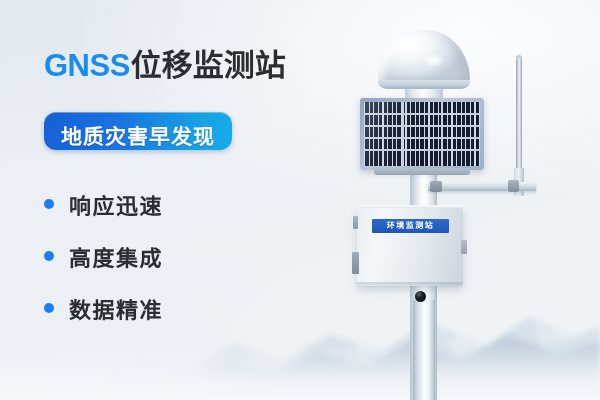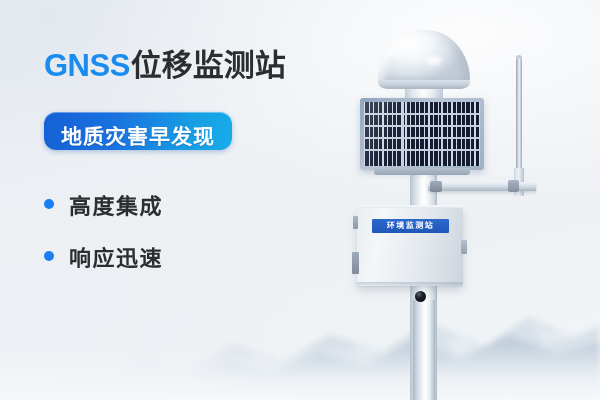--- a/index.html
+++ b/index.html
@@ -467,22 +467,26 @@
       <span class="gnss">GNSS</span><span class="headline-rest">位移监测站</span>
     </div>
 
     <div class="badge">
       <span class="badge-text">地质灾害早发现</span>
     </div>
 
     <ul class="feature-list">
       <li class="feature-item">
         <span class="dot"></span>
+        <span class="feature-label">响应迅速</span>
+      </li>
+      <li class="feature-item">
+        <span class="dot"></span>
         <span class="feature-label">高度集成</span>
       </li>
       <li class="feature-item">
         <span class="dot"></span>
-        <span class="feature-label">响应迅速</span>
+        <span class="feature-label">数据精准</span>
       </li>
     </ul>
 
   </div>
 </div>
 
 </body></html>

